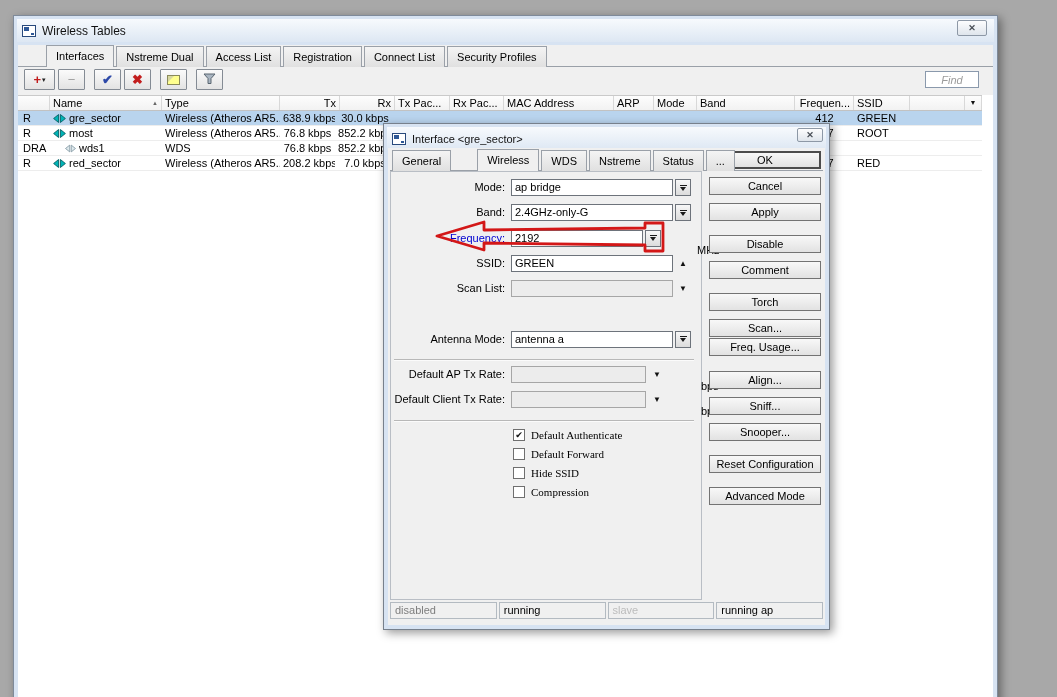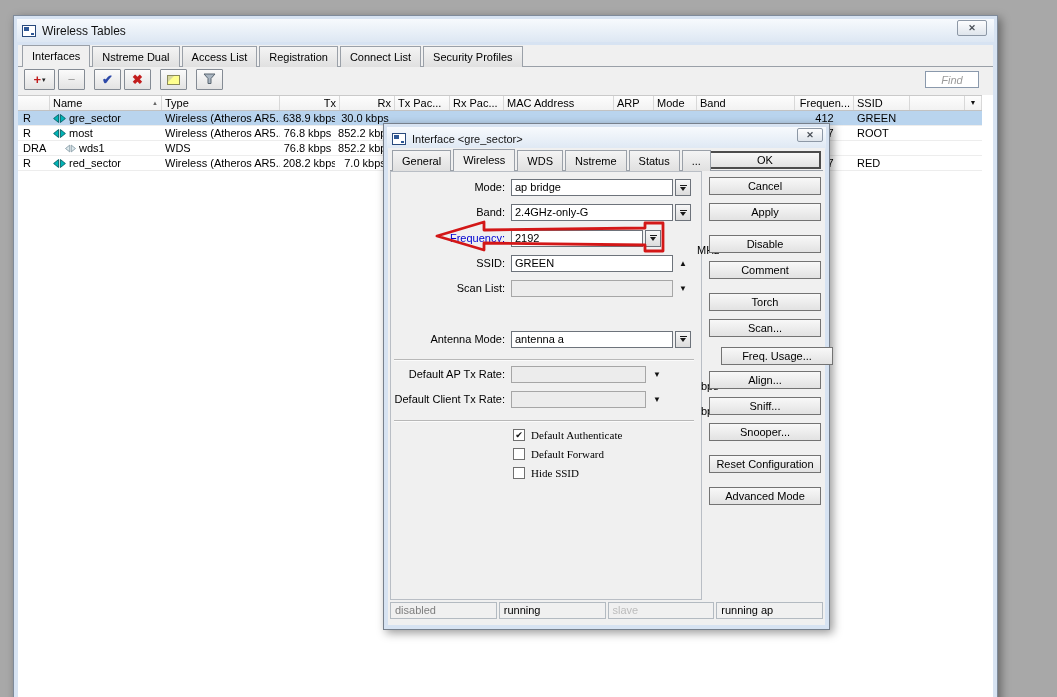--- a/index.html
+++ b/index.html
@@ -26,21 +26,21 @@
   .dialog .closebtn { right:6px; top:4px; width:26px; height:14px; }
 
   
   .winbody { position:absolute; left:4px; right:4px; top:29px; bottom:0; background:#f0f0f0; }
 
   .tabstrip { position:absolute; left:0; right:0; top:0; height:22px; padding-left:4px; white-space:nowrap; }
   .tabstrip::after { content:""; position:absolute; left:0; right:0; bottom:0; height:1px; background:#9aa0a8; }
   .tab { position:relative; z-index:2; display:inline-block; height:21px; line-height:20px; margin-top:1px;
          padding:0 9px; border:1px solid #9aa0a8; border-bottom:none;
          background:linear-gradient(#f4f4f4,#e0e0e0); margin-right:2px; vertical-align:bottom; cursor:default; }
-  .tab.active { height:22px; margin-top:0; line-height:21px; background:#f0f0f0; z-index:3; }
+  .tab.active { height:22px; margin-top:0; line-height:21px; background:#f0f0f0; z-index:3;margin-left:24px; }
 
   .toolbar { position:absolute; left:0; right:0; top:22px; height:28px; padding:2px 0 0 6px; display:flex; align-items:flex-start; }
   .tbtn { width:27px; height:21px; border:1px solid #848b94; border-radius:1px; margin-right:3px;
           background:linear-gradient(#fbfbfb,#e3e3e3); display:inline-flex; align-items:center; justify-content:center; cursor:default; }
   .tbtn:nth-child(1) { width:31px; }
   .tbtn:nth-child(2), .tbtn:nth-child(4), .tbtn:nth-child(5) { margin-right:9px; }
   .tglyph { font-size:13px; font-weight:bold; line-height:13px; }
   .c-red  { color:#c21d1d; }
   .c-blue { color:#2d49a8; }
   .tbtn.disabled .tglyph { color:#9f9f9f; font-weight:normal; }
@@ -343,30 +343,34 @@
             <span class="cb-label">Default Authenticate</span>
           </div>
           <div class="check-row" style="top: 273.7px;">
             <span class="cb"></span>
             <span class="cb-label">Default Forward</span>
           </div>
           <div class="check-row" style="top: 292.7px;">
             <span class="cb"></span>
             <span class="cb-label">Hide SSID</span>
           </div>
+          <div class="check-row" style="top: 311.7px;">
+            <span class="cb"></span>
+            <span class="cb-label">Compression</span>
+          </div>
         </div>
       <div class="dlg-buttons" id="dlg-buttons">
           <div class="dbtn default" style="top: 3px;">OK</div>
           <div class="dbtn" style="top: 29px;">Cancel</div>
           <div class="dbtn" style="top: 55px;">Apply</div>
           <div class="dbtn" style="top: 87px;">Disable</div>
           <div class="dbtn" style="top: 113px;">Comment</div>
           <div class="dbtn" style="top: 145px;">Torch</div>
           <div class="dbtn" style="top: 171px;">Scan...</div>
-          <div class="dbtn" style="top: 199px; margin-left: 12px;">Freq. Usage...</div>
+          <div class="dbtn" style="top: 190px;">Freq. Usage...</div>
           <div class="dbtn" style="top: 223px;">Align...</div>
           <div class="dbtn" style="top: 249px;">Sniff...</div>
           <div class="dbtn" style="top: 275px;">Snooper...</div>
           <div class="dbtn" style="top: 307px;">Reset Configuration</div>
           <div class="dbtn" style="top: 339px;">Advanced Mode</div>
         </div>
       <div class="dlg-status" id="dlg-status">
           <div class="sseg muted">disabled</div>
           <div class="sseg normal">running</div>
           <div class="sseg faint">slave</div>

